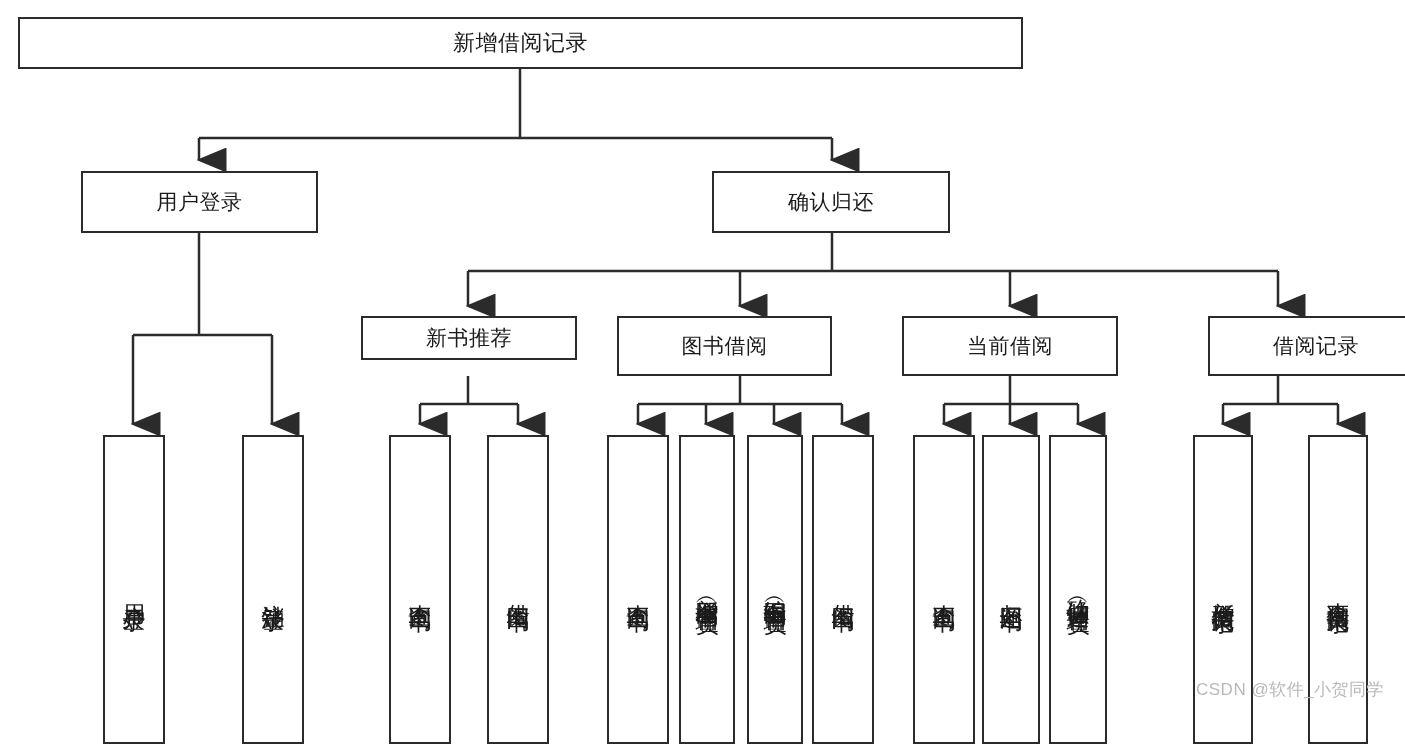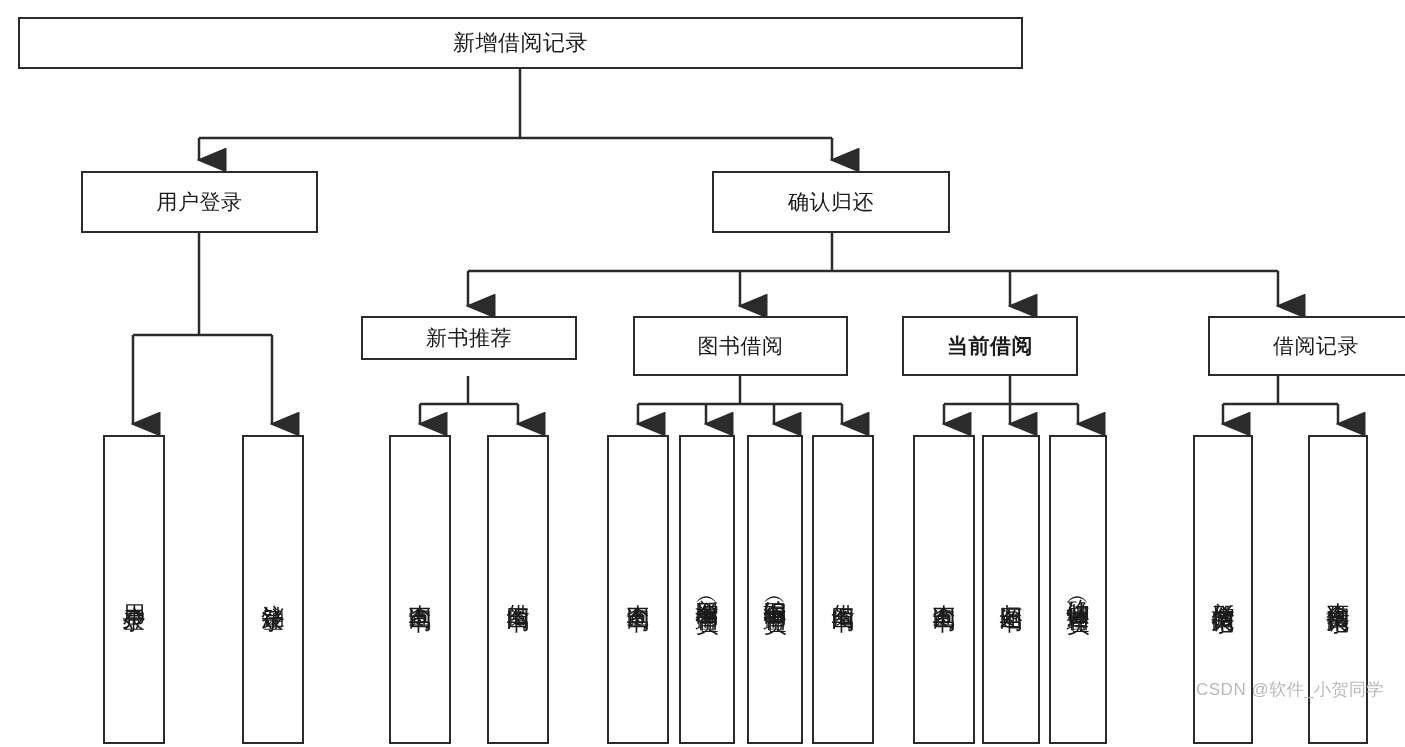--- a/index.html
+++ b/index.html
@@ -127,25 +127,25 @@
   </div>
 
   <div class="node h" style="left:712px;top:171px;width:238px;height:62px;">
     <span class="lbl">确认归还</span>
   </div>
 
   <div class="node h" style="left:361px;top:316px;width:216px;height:44px;">
     <span class="lbl">新书推荐</span>
   </div>
 
-  <div class="node h" style="left:633px;top:316px;width:215px;height:60px;">
+  <div class="node h" style="left:617px;top:316px;width:215px;height:60px;">
     <span class="lbl">图书借阅</span>
   </div>
 
-  <div class="node h" style="left:902px;top:316px;width:176px;height:60px;font-weight:bold;">
+  <div class="node h" style="left:902px;top:316px;width:216px;height:60px;">
     <span class="lbl">当前借阅</span>
   </div>
 
   <div class="node h" style="left:1172px;top:316px;width:216px;height:60px;margin-left:36px;">
     <span class="lbl">借阅记录</span>
   </div>
 
   <div class="node v" style="left:103px;top:435px;width:62px;height:309px;">
     <span class="lbl">用户登录</span>
   </div>

